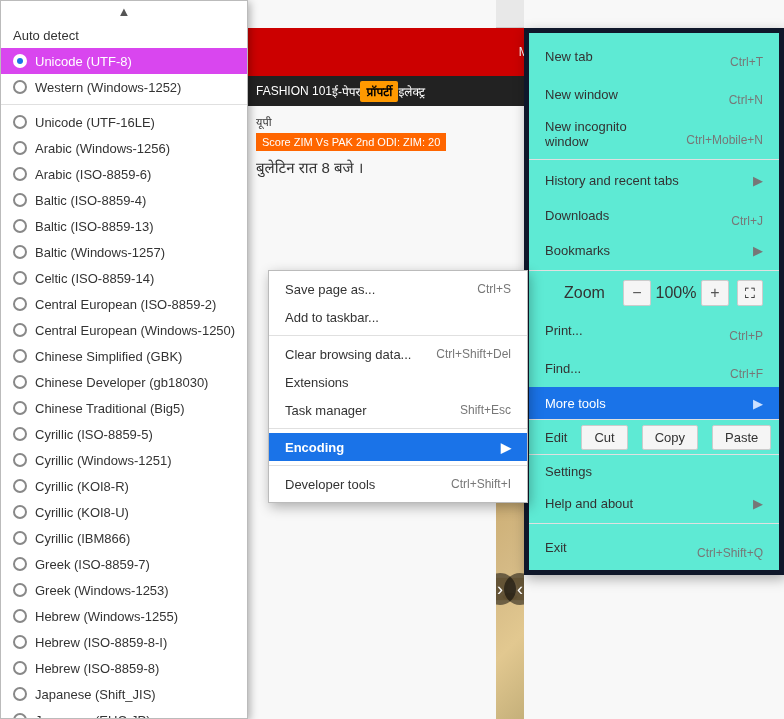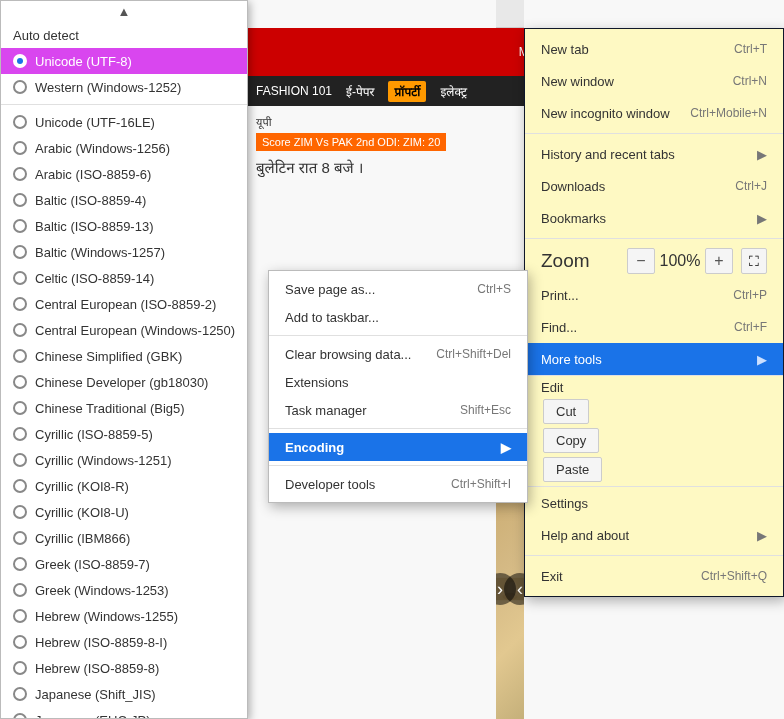--- a/index.html
+++ b/index.html
@@ -83,22 +83,22 @@
       color: #555;
       cursor: pointer;
     }
 
     
     .chrome-menu {
       position: absolute;
       top: 28px;
       right: 0px;
       width: 260px;
-      background: #fef9c3;
-      border: 1px solid #0f172a;
+      background: #5eead4;
+      border: 5px solid #0f172a;
       box-shadow: 2px 4px 12px rgba(0,0,0,0.3);
       z-index: 100;
       padding: 4px 0;
     }
     .chrome-menu-item {
       display: flex;
       align-items: center;
       padding: 6px 16px;
       cursor: pointer;
       min-height: 32px;
@@ -106,20 +106,21 @@
       font-size: 13px;
       position: relative;
     }
     .chrome-menu-item .label {
       flex: 1;
     }
     .chrome-menu-item .shortcut {
       color: #777;
       font-size: 12px;
       margin-left: 16px;
+      margin-top: 12px;
     }
     .chrome-menu-item .arrow {
       color: #777;
       margin-left: 8px;
     }
     .chrome-menu-divider {
       height: 1px;
       background: #e0e0e0;
       margin: 4px 0;
     }
@@ -135,21 +136,22 @@
     
     .zoom-row {
       display: flex;
       align-items: center;
       padding: 4px 16px;
       min-height: 36px;
     }
     .zoom-row .zoom-label {
       flex: 1;
       color: #333;
-      font-size: 19px;
+      font-size: 16px;
+      margin-left: 19px;
     }
     .zoom-controls {
       display: flex;
       align-items: center;
       gap: 4px;
     }
     .zoom-btn {
       width: 28px;
       height: 26px;
       border: 1px solid #ccc;
@@ -177,27 +179,26 @@
       display: flex;
       align-items: center;
       justify-content: center;
       border-radius: 2px;
       margin-left: 4px;
     }
 
     
     .edit-row {
       display: flex;
-      align-items: flex-start;
+      align-items: center;
       padding: 4px 16px;
-      gap: 4px;
+      gap: 12px;
       min-height: 36px;
       border-top: 1px solid #e0e0e0;
       border-bottom: 1px solid #e0e0e0;
-      flex-direction: column;
     }
     .edit-row .edit-label {
       flex: 1;
       color: #333;
       font-size: 13px;
     }
     .edit-btn {
       padding: 4px 12px;
       border: 1px solid #ccc;
       background: #f5f5f5;
@@ -225,21 +226,21 @@
       align-items: center;
       justify-content: flex-end;
       padding-right: 120px;
     }
     .page-nav {
       background: #222;
       height: 30px;
       display: flex;
       align-items: center;
       padding: 0 8px;
-      gap: 14px;
+      gap: 0;
       font-size: 12px;
       color: #fff;
     }
     .page-nav .nav-item {
       color: #fff;
       cursor: pointer;
     }
     .page-nav .nav-highlight {
       background: #ff9900;
       color: #000;

